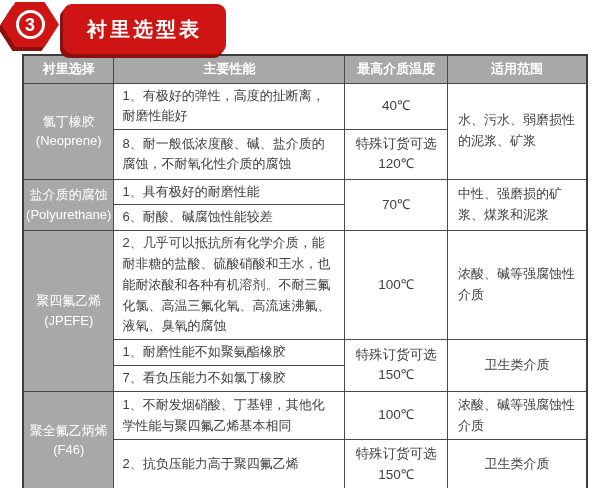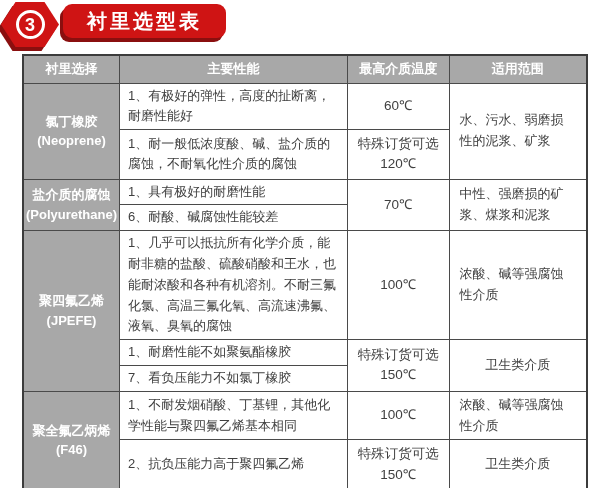--- a/index.html
+++ b/index.html
@@ -28,21 +28,21 @@
     display: flex; align-items: center; justify-content: center;
   }
   .badge-circle {
     width: 29px; height: 29px;
     border: 3px solid #fff; border-radius: 50%;
     display: flex; align-items: center; justify-content: center;
     color: #fff; font-weight: bold; font-size: 18px; line-height: 1;
   }
   .title-box {
     position: absolute; left: 63px; top: 4px;
-    height: 34px; padding: 0 24px;
+    height: 50px; padding: 0 24px;
     background: var(--red); border-radius: 9px;
     color: #fff; font-size: 20px; font-weight: bold; letter-spacing: 3px;
     display: flex; align-items: center;
     box-shadow: -3px 4px 0 var(--shadow-red);
   }
   table.lining-table {
     margin-left: 22px;
     width: 566px;
     border-collapse: collapse;
     border: 2px solid #3c3c3c;
@@ -51,21 +51,21 @@
   }
   .lining-table th, .lining-table td { border: 1px solid var(--border); }
   .lining-table th {
     background: var(--gray); color: #fff;
     font-weight: bold; height: 28px; text-align: center;
     font-size: 13px;
     margin-top: 44px;
   }
   td.lining {
     background: var(--gray); color: #fff;
-    font-weight: bold; text-align: center;
+    font-weight: normal; text-align: center;
     width: 91px; font-size: 13px; line-height: 1.5;
     padding: 2px;
   }
   td.perf {
     width: 232px; text-align: left;
     padding: 2px 8px; line-height: 1.6;
   }
   td.temp {
     width: 103px; text-align: center;
     white-space: pre-line; line-height: 1.5; padding: 4px 2px;
@@ -97,25 +97,25 @@
       <th>最高介质温度</th>
       <th>适用范围</th>
     </tr>
 
     <tr>
       <td class="lining" rowspan="2">
         <div>氯丁橡胶</div>
         <div>(Neoprene)</div>
       </td>
       <td class="perf">1、有极好的弹性，高度的扯断离，耐磨性能好</td>
-      <td class="temp">60℃</td>
+      <td class="temp">40℃</td>
       <td class="range" rowspan="2">水、污水、弱磨损性的泥浆、矿浆</td>
     </tr>
     <tr>
-      <td class="perf">1、耐一般低浓度酸、碱、盐介质的腐蚀，不耐氧化性介质的腐蚀</td>
+      <td class="perf">8、耐一般低浓度酸、碱、盐介质的腐蚀，不耐氧化性介质的腐蚀</td>
       <td class="temp">特殊订货可选
 120℃</td>
     </tr>
 
     <tr>
       <td class="lining" rowspan="2">
         <div>盐介质的腐蚀</div>
         <div>(Polyurethane)</div>
       </td>
       <td class="perf">1、具有极好的耐磨性能</td>
@@ -124,21 +124,21 @@
     </tr>
     <tr>
       <td class="perf">6、耐酸、碱腐蚀性能较差</td>
     </tr>
 
     <tr>
       <td class="lining" rowspan="3">
         <div>聚四氟乙烯</div>
         <div>(JPEFE)</div>
       </td>
-      <td class="perf">1、几乎可以抵抗所有化学介质，能耐非糖的盐酸、硫酸硝酸和王水，也能耐浓酸和各种有机溶剂。不耐三氟化氯、高温三氟化氧、高流速沸氟、液氧、臭氧的腐蚀</td>
+      <td class="perf">2、几乎可以抵抗所有化学介质，能耐非糖的盐酸、硫酸硝酸和王水，也能耐浓酸和各种有机溶剂。不耐三氟化氯、高温三氟化氧、高流速沸氟、液氧、臭氧的腐蚀</td>
       <td class="temp">100℃</td>
       <td class="range">浓酸、碱等强腐蚀性介质</td>
     </tr>
     <tr>
       <td class="perf">1、耐磨性能不如聚氨酯橡胶</td>
       <td class="temp" rowspan="2">特殊订货可选
 150℃</td>
       <td class="range center" rowspan="2">卫生类介质</td>
     </tr>
     <tr>

